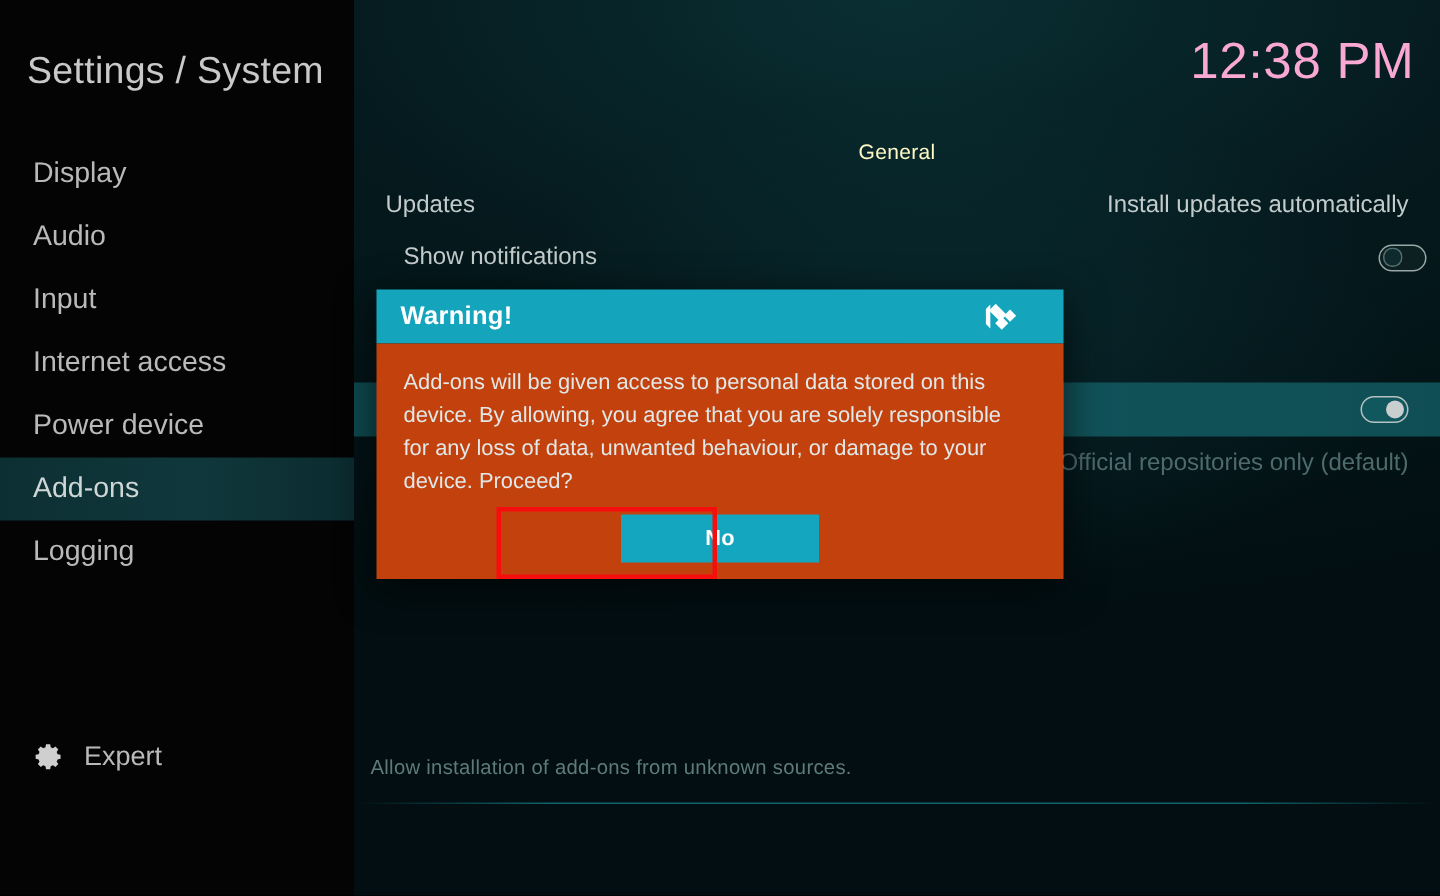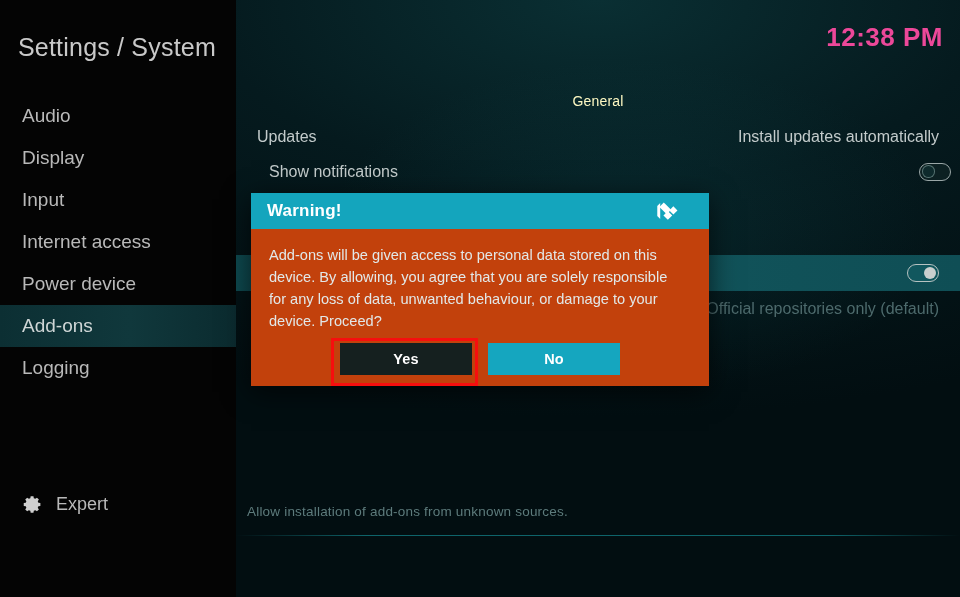--- a/index.html
+++ b/index.html
@@ -91,21 +91,21 @@
 
   .hint-bar {
     position:absolute; left:225px; top:498px; width:724px; height:26px;
     display:flex; align-items:center; padding-left:22px;
     font-size:13.5px; color:#5d7b7c; letter-spacing:0.2px;
   }
 
   
   .clock {
     position:absolute; right:17px; top:22px;
-    font-size:26px; color:#ec4899; font-weight:700; letter-spacing:0.5px;
+    font-size:34px; color:#f9a8d4; font-weight:400; letter-spacing:0.5px;
     z-index:5;
   }
 
   
   .dialog {
     position:absolute; left:251px; top:193px; width:458px; height:193px;
     z-index:20;
     box-shadow:0 6px 26px rgba(0,0,0,0.65);
   }
   .dialog-header {
@@ -175,24 +175,24 @@
     <span class="setting-value">Official repositories only (default)</span>
   </div>
 
   <div class="hint-bar">Allow installation of add-ons from unknown sources.</div>
 
   <div class="sidebar">
     <div class="page-title">Settings / System</div>
 
     <div class="menu">
       <div class="menu-item">
+        <span>Display</span>
+      </div>
+      <div class="menu-item">
         <span>Audio</span>
-      </div>
-      <div class="menu-item">
-        <span>Display</span>
       </div>
       <div class="menu-item">
         <span>Input</span>
       </div>
       <div class="menu-item">
         <span>Internet access</span>
       </div>
       <div class="menu-item">
         <span>Power device</span>
       </div>
@@ -221,21 +221,20 @@
       <svg class="kodi-logo" viewBox="0 0 32 32">
         <path fill="#ffffff" d="M6.4 6.2v19.6l-3.6-3.6V9.8z"></path>
         <path fill="#ffffff" d="M9.8 4.6l9 9-5.4 5.4-9-9z" transform="translate(1,1)"></path>
         <path fill="#ffffff" d="M15.8 16.1l5.4 5.4-5.4 5.4-5.4-5.4z"></path>
         <path fill="#ffffff" d="M22.6 10.3l5 5-5 5-5-5z" transform="translate(0,0)"></path>
       </svg>
     </div>
     <div class="dialog-body">
       <div class="dialog-text">Add-ons will be given access to personal data stored on this device. By allowing, you agree that you are solely responsible for any loss of data, unwanted behaviour, or damage to your device. Proceed?</div>
       <div class="dialog-buttons">
-        <div class="dlg-btn yes">Yes</div>
         <div class="dlg-btn no">No</div>
       </div>
     </div>
   </div>
 
   <div class="redbox"></div>
 
 </div>
 
 </body></html>

